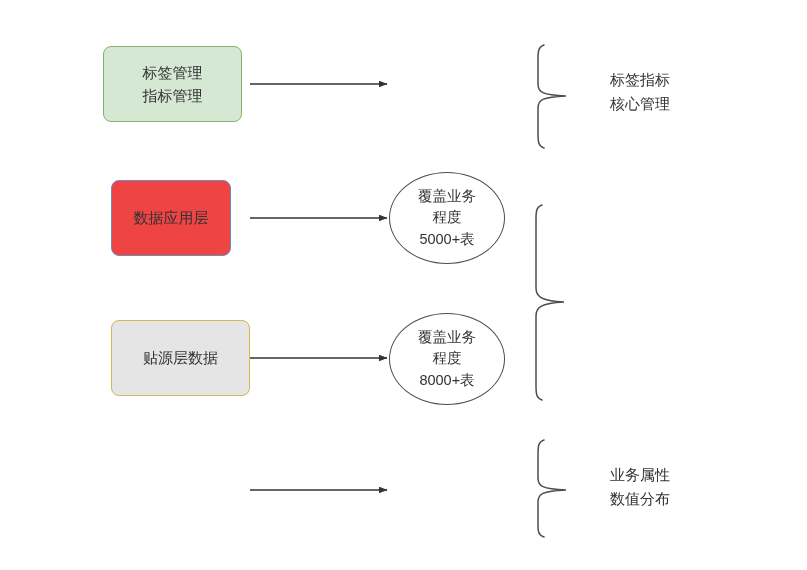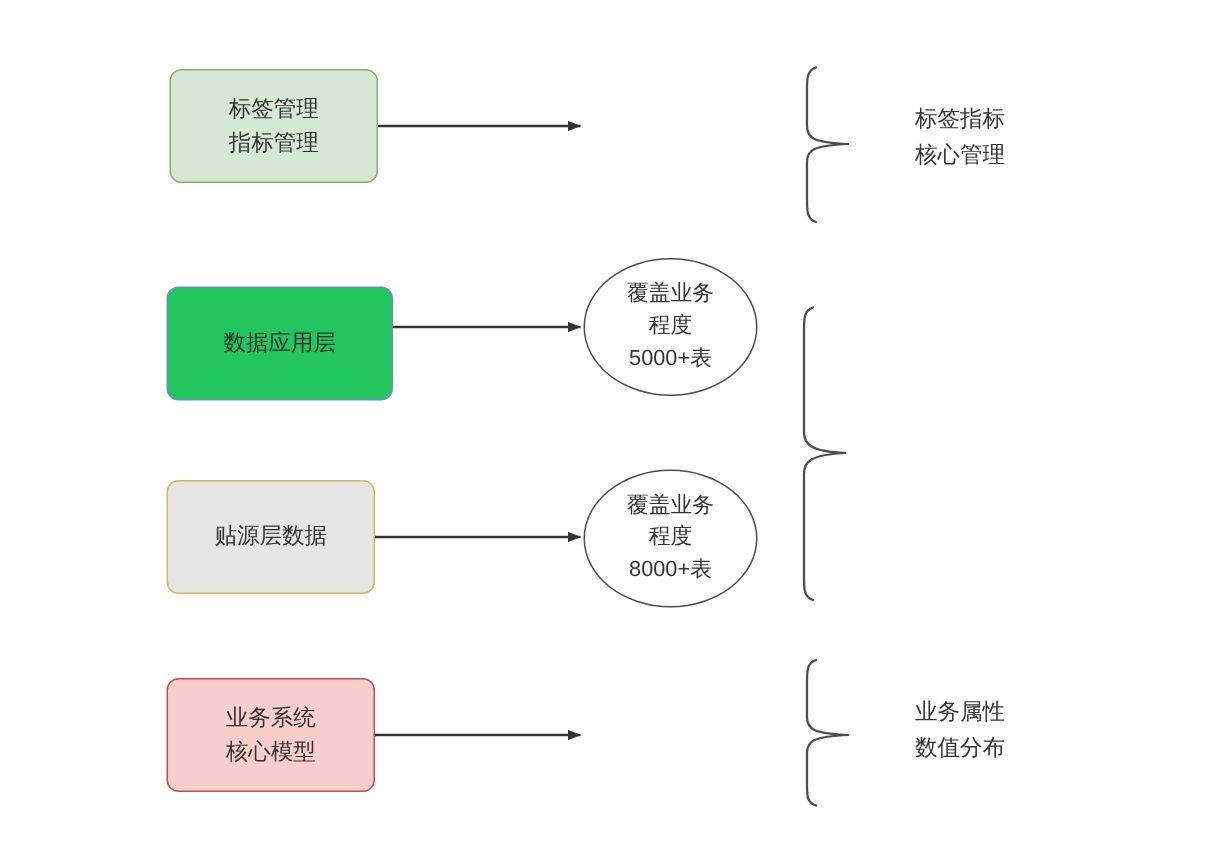--- a/index.html
+++ b/index.html
@@ -94,56 +94,52 @@
     <line x1="250" y1="358" x2="387" y2="358" stroke="#333333" stroke-width="1.6" marker-end="url(#arrowhead)"></line>
     <line x1="250" y1="490" x2="387" y2="490" stroke="#333333" stroke-width="1.6" marker-end="url(#arrowhead)"></line>
 
     <path d="M 544,45 C 538,47 538,52 538,60 L 538,84 C 538,92 542,95 566,96 C 542,97 538,100 538,108 L 538,133 C 538,141 538,146 544,148" fill="none" stroke="#4d4d4d" stroke-width="1.5" stroke-linecap="round"></path>
 
     <path d="M 542,205 C 536,207 536,212 536,220 L 536,288 C 536,296 540,301 564,302 C 540,303 536,308 536,316 L 536,385 C 536,393 536,398 542,400" fill="none" stroke="#4d4d4d" stroke-width="1.5" stroke-linecap="round"></path>
 
     <path d="M 544,440 C 538,442 538,447 538,455 L 538,478 C 538,486 542,489 566,490 C 542,491 538,494 538,502 L 538,523 C 538,531 538,535 544,537" fill="none" stroke="#4d4d4d" stroke-width="1.5" stroke-linecap="round"></path>
   </svg>
 
-  <div class="node-box" style="left:113px; top:46px; width:139px; height:76px; background:#d5e8d4; border-color:#82b366;text-align:right;">
+  <div class="node-box" style="left:103px; top:46px; width:139px; height:76px; background:#d5e8d4; border-color:#82b366;text-align:right;">
     <span class="line">标签管理</span>
     <span class="line">指标管理</span>
   </div>
 
 
   <div class="group-label" style="left:610px; top:68px;">
     <span class="line">标签指标</span>
     <span class="line">核心管理</span>
   </div>
 
-  <div class="node-box" style="left:111px; top:191px; width:151px; height:76px; background:#22c55e; border-color:#6c8ebf;">
+  <div class="node-box" style="left:111px; top:180px; width:120px; height:76px; background:#ef4444; border-color:#6c8ebf;">
     <span class="line">数据应用层</span>
   </div>
 
   <div class="ellipse-node" style="left:389px; top:172px; width:116px; height:92px;">
     <span class="line">覆盖业务</span>
     <span class="line">程度</span>
     <span class="line">5000+表</span>
   </div>
 
   <div class="node-box" style="left:111px; top:320px; width:139px; height:76px; background:#e5e5e5; border-color:#d6b656;">
     <span class="line">贴源层数据</span>
   </div>
 
   <div class="ellipse-node" style="left:389px; top:313px; width:116px; height:92px;">
     <span class="line">覆盖业务</span>
     <span class="line">程度</span>
     <span class="line">8000+表</span>
   </div>
 
 
-  <div class="node-box" style="left:111px; top:452px; width:139px; height:76px; background:#f8cecc; border-color:#b85450;">
-    <span class="line">业务系统</span>
-    <span class="line">核心模型</span>
-  </div>
 
 
   <div class="group-label" style="left:610px; top:463px;">
     <span class="line">业务属性</span>
     <span class="line">数值分布</span>
   </div>
 
 </div>
 
 </body></html>

